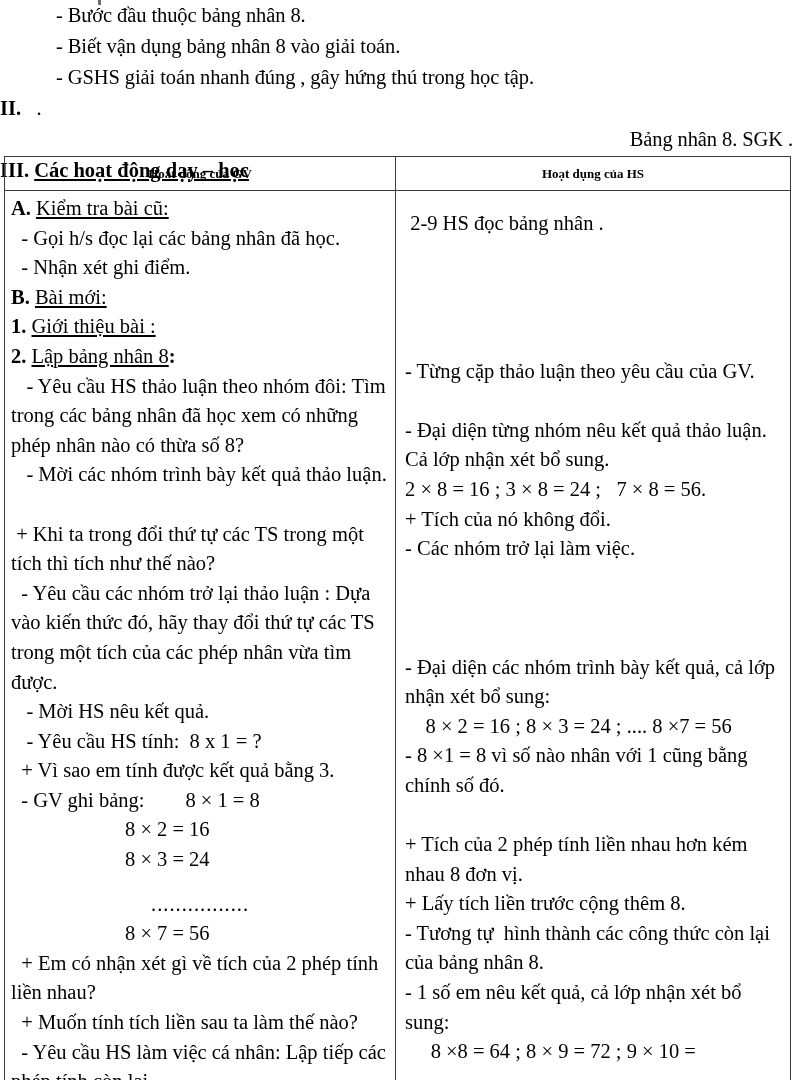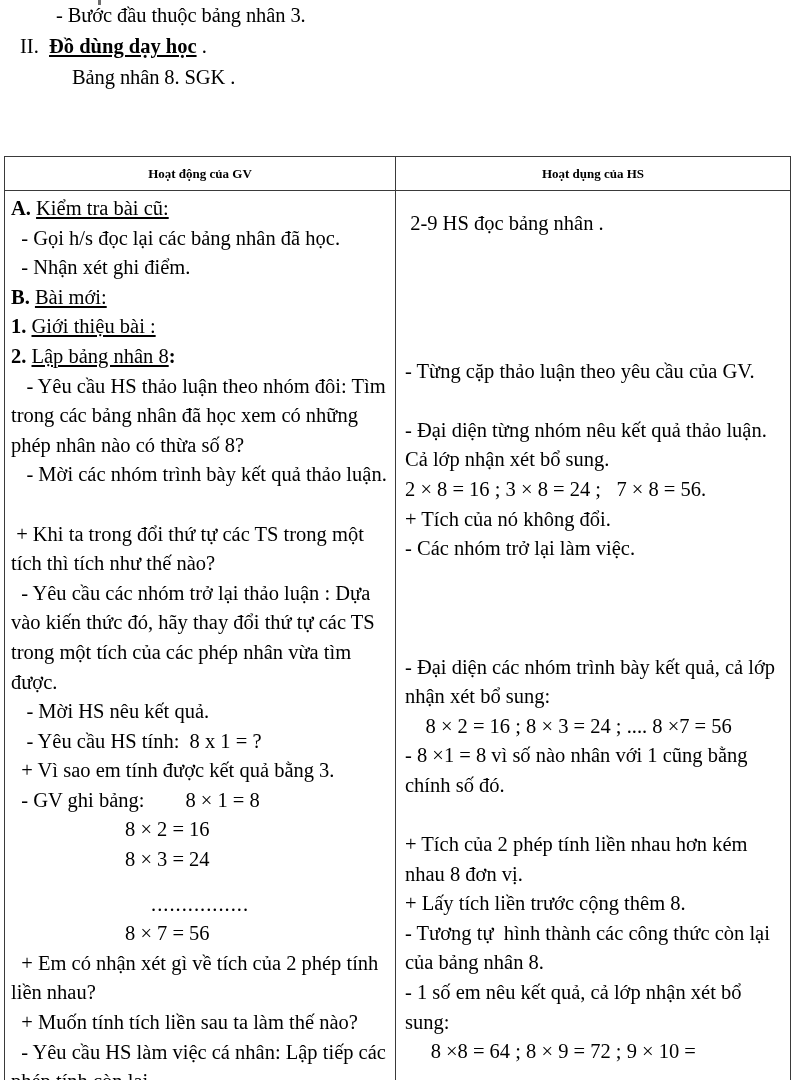--- a/index.html
+++ b/index.html
@@ -27,32 +27,31 @@
   .preamble {
     padding: 0 8px 0 0;
     font-size: 20.5px;
     line-height: 31px;
   }
   .pre-line {
     white-space: pre;
     letter-spacing: -0.1px;
   }
   .indent-bullet { padding-left: 56px; }
-  .indent-sub    { padding-left: 72px; }
+  .indent-sub    { padding-left: 72px; text-align: right; }
 
   .roman-line {
     display: flex;
     align-items: baseline;
     font-weight: bold;
     padding-left: 0;
   }
   .roman-num {
-    font-weight: normal;
-    white-space: pre;
-    margin-left: 20px;
+    font-weight: bold;
+    white-space: pre;
   }
   .roman-title {
     text-decoration: underline;
     font-weight: bold;
     white-space: pre;
   }
   .roman-tail {
     font-weight: normal;
     white-space: pre;
   }
@@ -115,31 +114,37 @@
   }
 </style>
 </head>
 <body>
 
 <div class="page">
 
   <div class="topnick"></div>
 
   <div class="preamble">
-    <div class="pre-line indent-bullet">- Bước đầu thuộc bảng nhân 3.</div>
+    <div class="pre-line indent-bullet">- Bước đầu thuộc bảng nhân 8.</div>
+    <div class="pre-line indent-bullet">- Biết vận dụng bảng nhân 8 vào giải toán.</div>
+    <div class="pre-line indent-bullet">- GSHS giải toán nhanh đúng , gây hứng thú trong học tập.</div>
 
     <div class="roman-line">
       <span class="roman-num">II.</span>
       <span style="white-space:pre">&nbsp;&nbsp;</span>
-      <span class="roman-title">Đồ dùng dạy học</span>
       <span class="roman-tail"> .</span>
     </div>
 
     <div class="pre-line indent-sub">Bảng nhân 8. SGK .</div>
 
+    <div class="roman-line">
+      <span class="roman-num">III.</span>
+      <span style="white-space:pre">&nbsp;</span>
+      <span class="roman-title">Các hoạt động dạy – học</span>
+    </div>
   </div>
 
   <table class="tbl">
     <colgroup>
         <col class="c1">
         <col class="c2">
       </colgroup>
     <thead>
       <tr>
         <th class="thead-cell">Hoạt động của GV</th>

